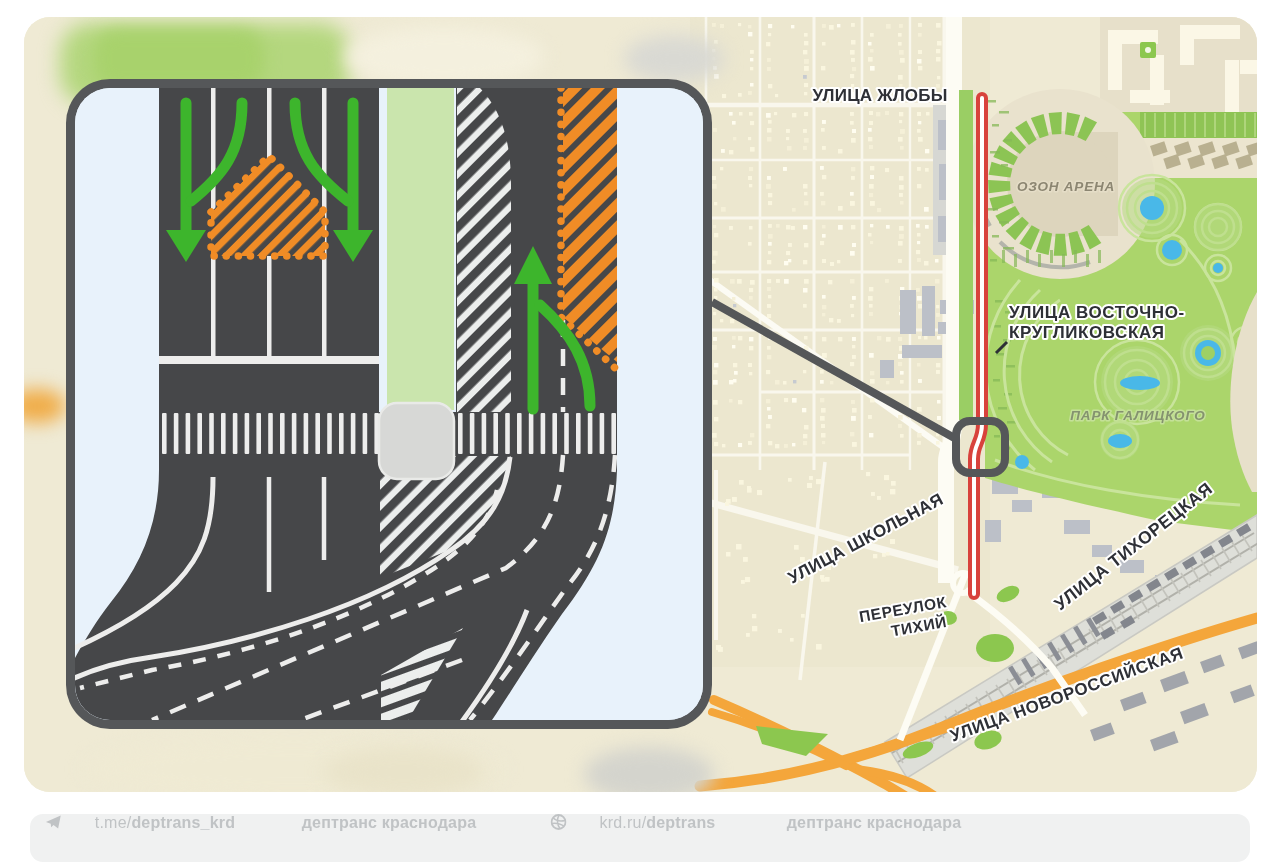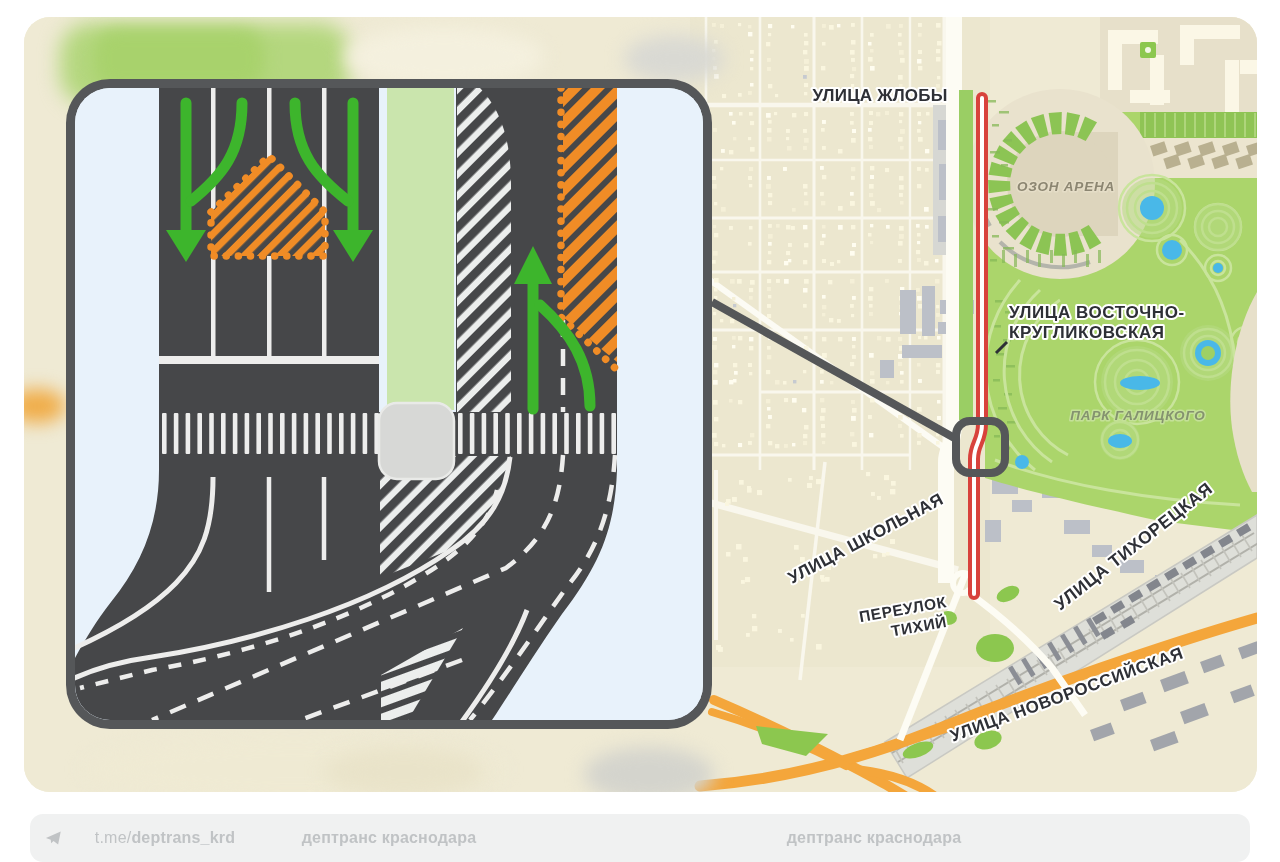--- a/index.html
+++ b/index.html
@@ -6,21 +6,21 @@
     font-family:"Liberation Sans", sans-serif; }
   .card { position:absolute; left:24px; top:17px; width:1233px; height:775px;
     border-radius:26px; overflow:hidden; background:#f0ecd8; }
   .blob { position:absolute; border-radius:50%; filter:blur(9px); }
   .inset { position:absolute; left:66px; top:79px; width:646px; height:650px;
     border-radius:44px; background:#555759; }
   .insetin { position:absolute; left:9px; top:9px; width:628px; height:632px;
     border-radius:35px; background:#e8f2fb; overflow:hidden; }
   .footer { position:absolute; left:30px; top:814px; width:1220px; height:48px;
     background:#f0f1f1; border-radius:13px; }
-  .fitem { position:absolute; top:0; height:48px; display:flex; align-items:center;
+  .fitem { position:absolute; top:0; height:48px; display:flex; 
     transform:translateX(-50%); font-size:16px; color:#c0c3c5; white-space:nowrap; letter-spacing:.2px;gap:27px;}
   .fitem b { font-weight:bold; }
   .fitem svg { margin-right:6px; }
 </style>
 </head>
 <body>
 
 <div class="card">
 
 <svg width="1233" height="775" viewBox="24 17 1233 775" style="position:absolute;left:0;top:0">
@@ -931,18 +931,25 @@
     <svg width="17" height="16" viewBox="0 0 16 16">
         <path d="M0.6,8 L15.4,1.6 L12.8,14.4 L8.2,10.9 L5.8,13.3 L5.4,9.7 Z M5.4,9.7 L12.2,4.4 L6.9,10.2 Z" fill="#c0c3c5"></path>
       </svg>
     <span>t.me/<b>deptrans_krd</b></span>
   </div>
 
   <div class="fitem" style="left:359px">
       <b>дептранс краснодара</b>
     </div>
 
+  <div class="fitem" style="left:603px">
+    <svg width="16" height="16" viewBox="0 0 16 16">
+        <circle cx="8" cy="8" r="7" fill="none" stroke="#c0c3c5" stroke-width="1.8"></circle>
+        <path d="M2.5,3.5 C5,6.5 10,7.5 14.5,6.5 M1.5,9.5 C5.5,8.5 11,10 13.5,12.5 M8.5,1.2 C6,5 6.5,11 9.5,14.8" fill="none" stroke="#c0c3c5" stroke-width="1.5"></path>
+      </svg>
+    <span>krd.ru/<b>deptrans</b></span>
+  </div>
 
   <div class="fitem" style="left:844px">
       <b>дептранс краснодара</b>
     </div>
 
 </div>
 
 </body></html>

